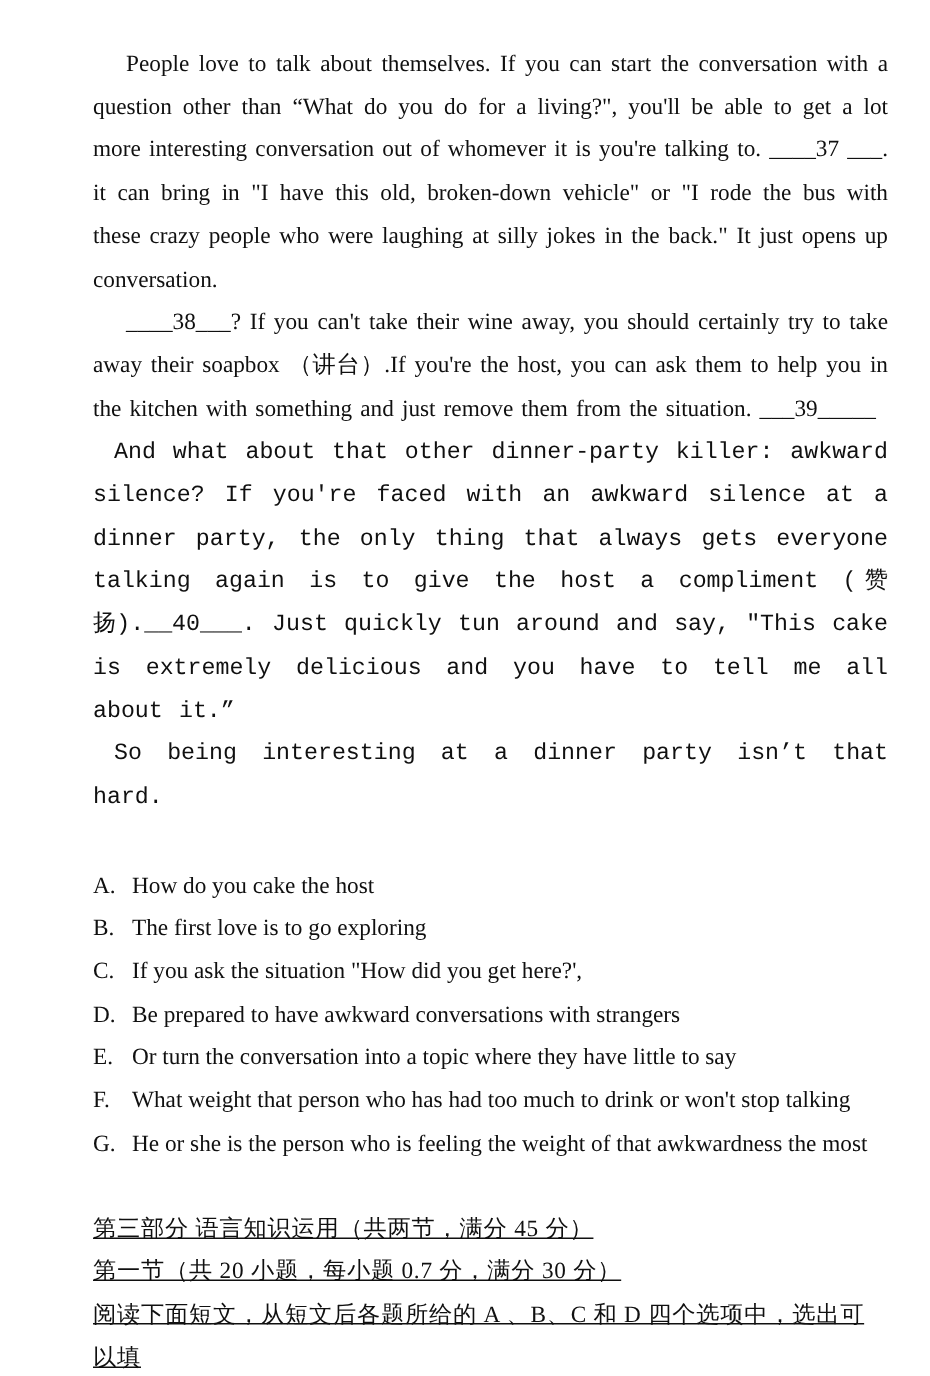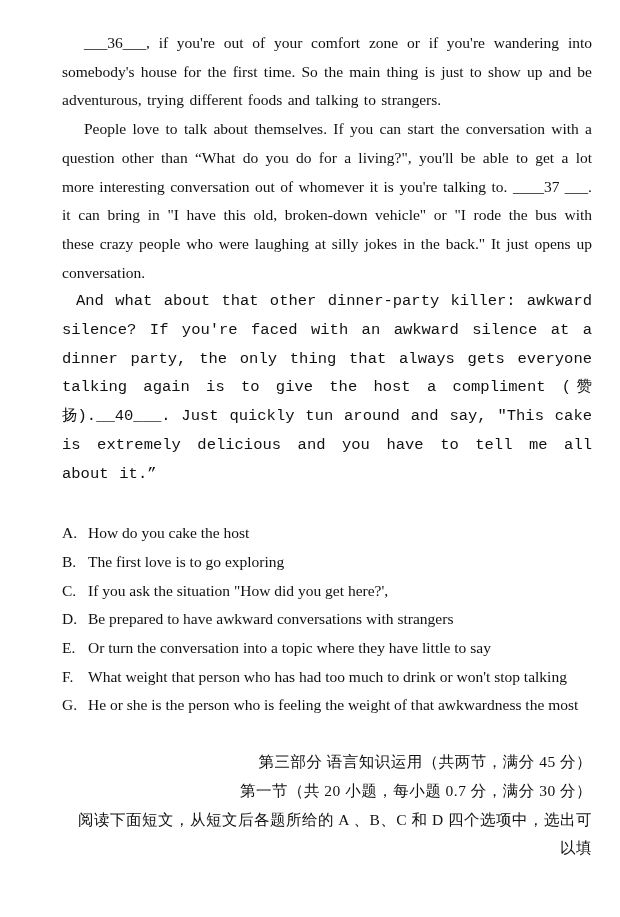--- a/index.html
+++ b/index.html
@@ -39,32 +39,34 @@
     width: 26px;
   }
   .option .text {
     flex: 1 1 auto;
   }
   .footer {
     margin-top: 28px;
   }
   .footer p {
     margin: 0;
-    text-align: right;
+    text-align: left;
     letter-spacing: 0.5px;
+    text-decoration: underline;
   }
 </style>
 </head>
 <body>
 
 <div class="page">
 
-  <p class="para indent-lg">___36___, if you're out of your comfort zone or if you're wandering into somebody's house for the first time. So the main thing is just to show up and be adventurous, trying different foods and talking to strangers.</p>
   <p class="para indent-lg">People love to talk about themselves. If you can start the conversation with a question other than “What do you do for a living?", you'll be able to get a lot more interesting conversation out of whomever it is you're talking to. ____37 ___. it can bring in "I have this old, broken-down vehicle" or "I rode the bus with these crazy people who were laughing at silly jokes in the back." It just opens up conversation.</p>
+  <p class="para indent-lg">____38___? If you can't take their wine away, you should certainly try to take away their soapbox （讲台）.If you're the host, you can ask them to help you in the kitchen with something and just remove them from the situation. ___39_____</p>
   <p class="para indent-sm">And what about that other dinner-party killer: awkward silence? If you're faced with an awkward silence at a dinner party, the only thing that always gets everyone talking again is to give the host a compliment (赞扬).__40___. Just quickly tun around and say, "This cake is extremely delicious and you have to tell me all about it.”</p>
+  <p class="para indent-sm">So being interesting at a dinner party isn’t that hard.</p>
 
   <div class="options">
     <div class="option">
       <span class="letter">A.</span>
       <span class="text">How do you cake the host</span>
     </div>
     <div class="option">
       <span class="letter">B.</span>
       <span class="text">The first love is to go exploring</span>
     </div>

